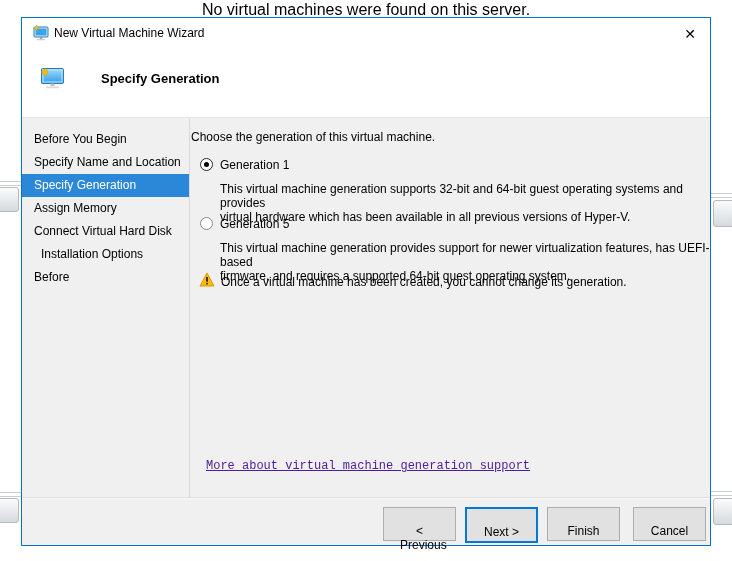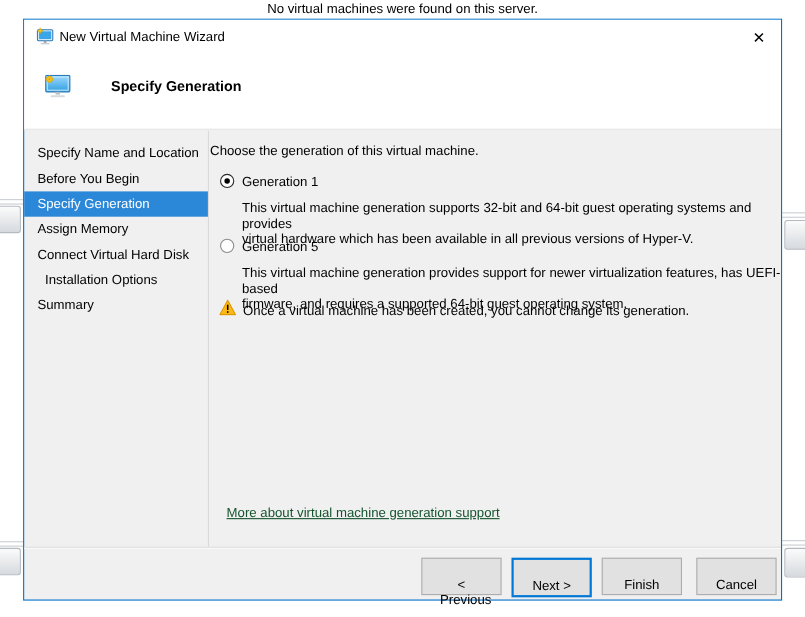--- a/index.html
+++ b/index.html
@@ -1,20 +1,20 @@
 <!DOCTYPE html>
 <html><head>
 <meta charset="utf-8">
 <style>
   * { box-sizing: border-box; }
   html,body { margin:0; padding:0; }
   body { font-family:"Liberation Sans", sans-serif; }
   .screen { position:relative; width:732px; height:561px; background:#ffffff; overflow:hidden; font-size:12px; color:#000; }
 
-  .status-text { position:absolute; top:1px; left:0; width:100%; text-align:center; font-size:12px; color:#000; }
+  .status-text { position:absolute; top:1px; left:0; width:100%; text-align:center; font-size:16px; color:#000; }
 
   
   .bg-line { position:absolute; height:1px; background:#c9cdd2; }
   .bg-cap  { position:absolute; background:linear-gradient(#fbfbfb,#d6dade); border:1px solid #b5bac1; }
 
   .dialog { position:absolute; left:21px; top:17px; width:690px; height:529px; background:#f0f0f0; border:1px solid #0073cf; }
 
   .dialog-top { position:absolute; left:0; top:0; width:688px; height:100px; background:#ffffff; border-bottom:1px solid #e3e3e3; }
   .titlebar-icon { position:absolute; left:11px; top:7px; width:16px; height:16px; }
   .dialog-title { position:absolute; left:32px; top:8px; font-size:12px; color:#000; white-space:nowrap; }
@@ -29,21 +29,21 @@
   .nav-item.active { background:#2b87d8; color:#ffffff; }
 
   .instruction { position:absolute; left:169px; top:112px; white-space:nowrap; }
   .radio { position:absolute; width:13px; height:13px; border-radius:50%; background:#ffffff; border:1px solid #8b8b8b; }
   .radio.selected { border-color:#2b2b2b; }
   .radio.selected::after { content:""; position:absolute; left:3px; top:3px; width:5px; height:5px; border-radius:50%; background:#000; }
   .opt-label { position:absolute; white-space:nowrap; }
   .opt-desc { position:absolute; line-height:14px; width:500px; }
   .warn-icon { position:absolute; left:177px; top:254px; width:16px; height:15px; }
   .warn-text { position:absolute; left:199px; top:257px; white-space:nowrap; }
-  .link { position:absolute; left:184px; top:441px; color:#14532d; text-decoration:underline; white-space:nowrap; cursor:pointer; }
+  .link { position:absolute; left:184px; top:441px; color:#4c1d95; text-decoration:underline; white-space:nowrap; cursor:pointer;font-family:Liberation Mono, monospace; }
 
   .footer-sep { position:absolute; left:0; top:479px; width:688px; height:1px; background:#dfdfdf; box-shadow:0 1px 0 #fafafa; }
   .btn { position:absolute; top:489px; width:73px; height:34px; background:#e1e1e1; border:1px solid #adadad; font-size:12px; font-family:inherit; color:#000; padding:16px; text-align:center; }
   .btn.default { border:2px solid #0078d7; }
   .btn-prev { left:361px; } .btn-next { left:443px; } .btn-finish { left:525px; } .btn-cancel { left:611px; }
 </style>
 </head>
 <body>
 
 <div class="screen">
@@ -91,27 +91,27 @@
         <rect x="1.4" y="1.4" width="5.2" height="5.2" fill="#f3c325" transform="rotate(45 4 4)"></rect>
         <circle cx="4" cy="4" r="2.8" fill="#f3c325" stroke="#d09c00" stroke-width="0.6"></circle>
         <circle cx="4" cy="4" r="1" fill="#e8a812"></circle>
       </svg>
       <span class="header-title">Specify Generation</span>
     </div>
 
     <div class="sidebar-sep"></div>
 
     <div class="nav-list">
+      <div class="nav-item">Before You Begin</div>
       <div class="nav-item">Specify Name and Location</div>
-      <div class="nav-item">Before You Begin</div>
       <div class="nav-item active">Specify Generation</div>
       <div class="nav-item">Assign Memory</div>
       <div class="nav-item">Connect Virtual Hard Disk</div>
       <div class="nav-item indent">Installation Options</div>
-      <div class="nav-item">Summary</div>
+      <div class="nav-item">Before</div>
     </div>
 
     <div class="instruction">Choose the generation of this virtual machine.</div>
 
     <div class="radio selected" style="left:178px;top:140px;"></div>
     <div class="opt-label" style="left:198px;top:140px;">Generation 1</div>
     <div class="opt-desc" style="left:198px;top:164px;">
       <div>This virtual machine generation supports 32-bit and 64-bit guest operating systems and provides</div>
       <div>virtual hardware which has been available in all previous versions of Hyper-V.</div>
     </div>

